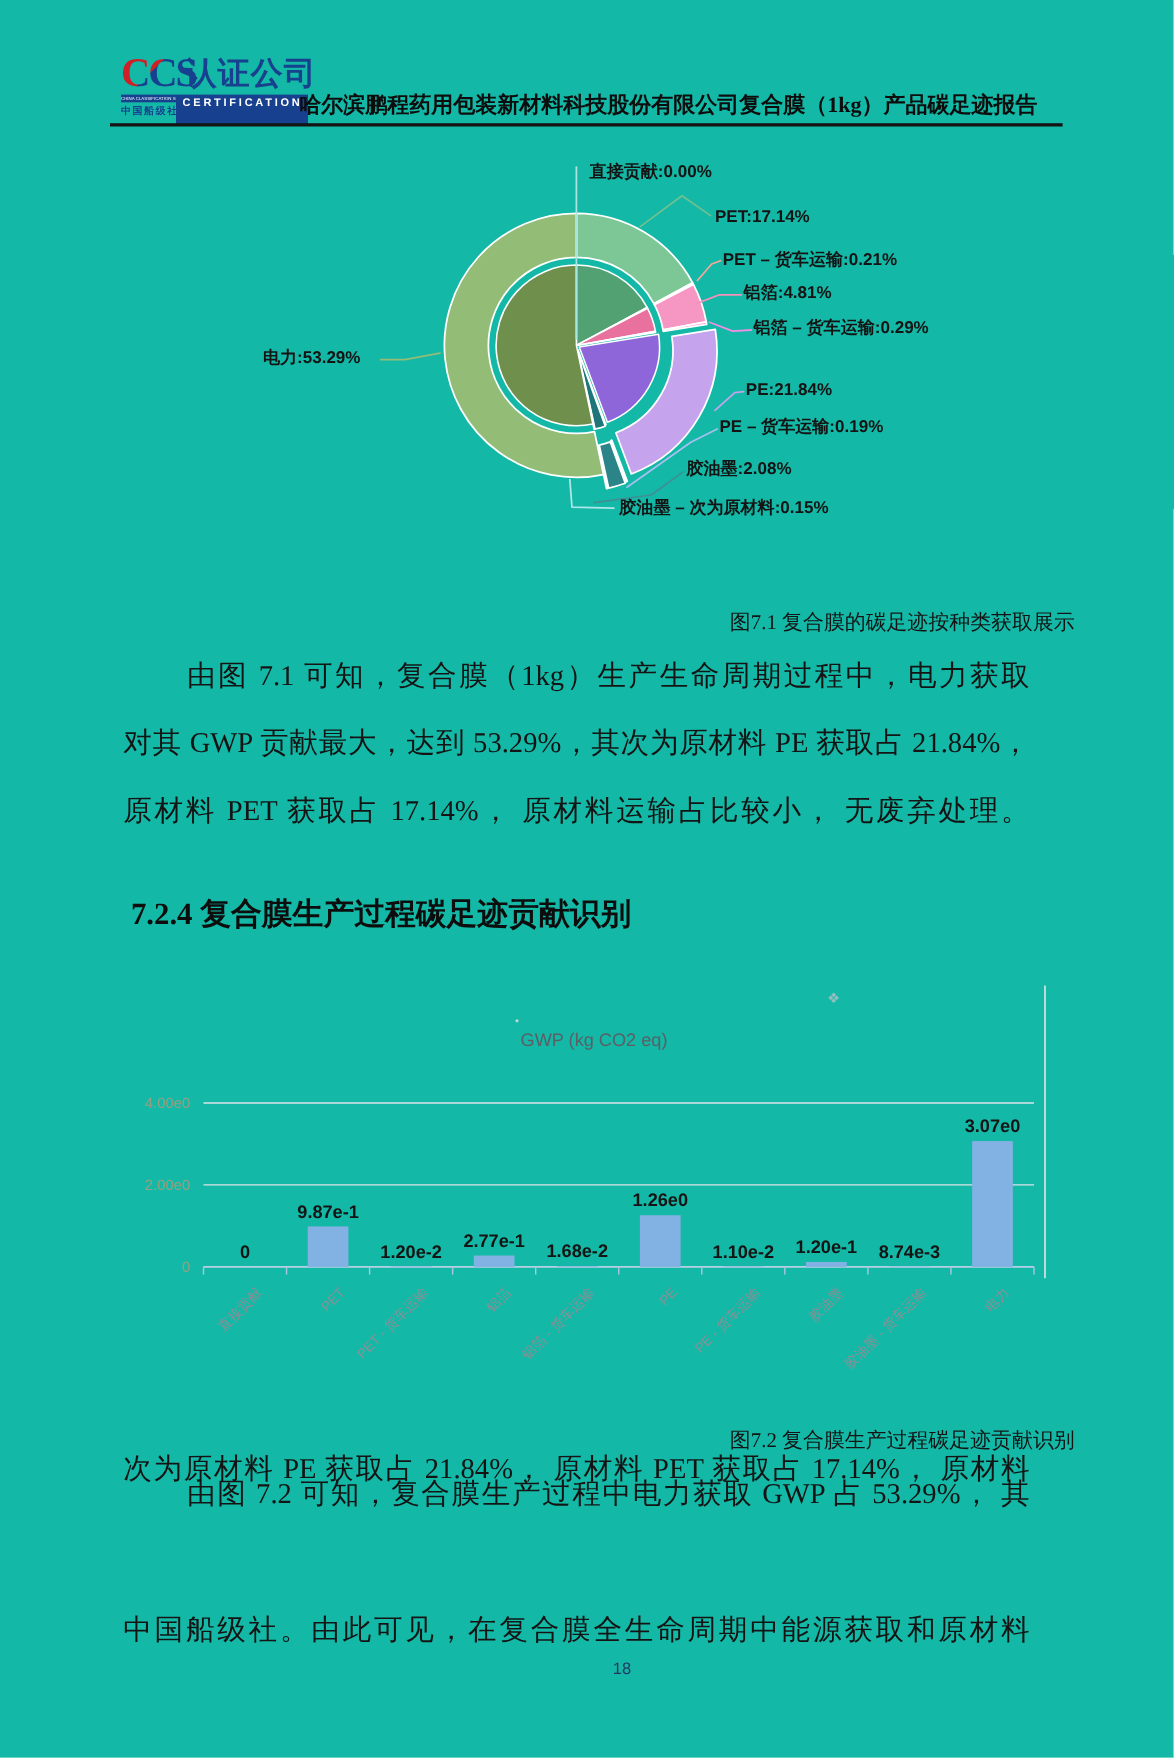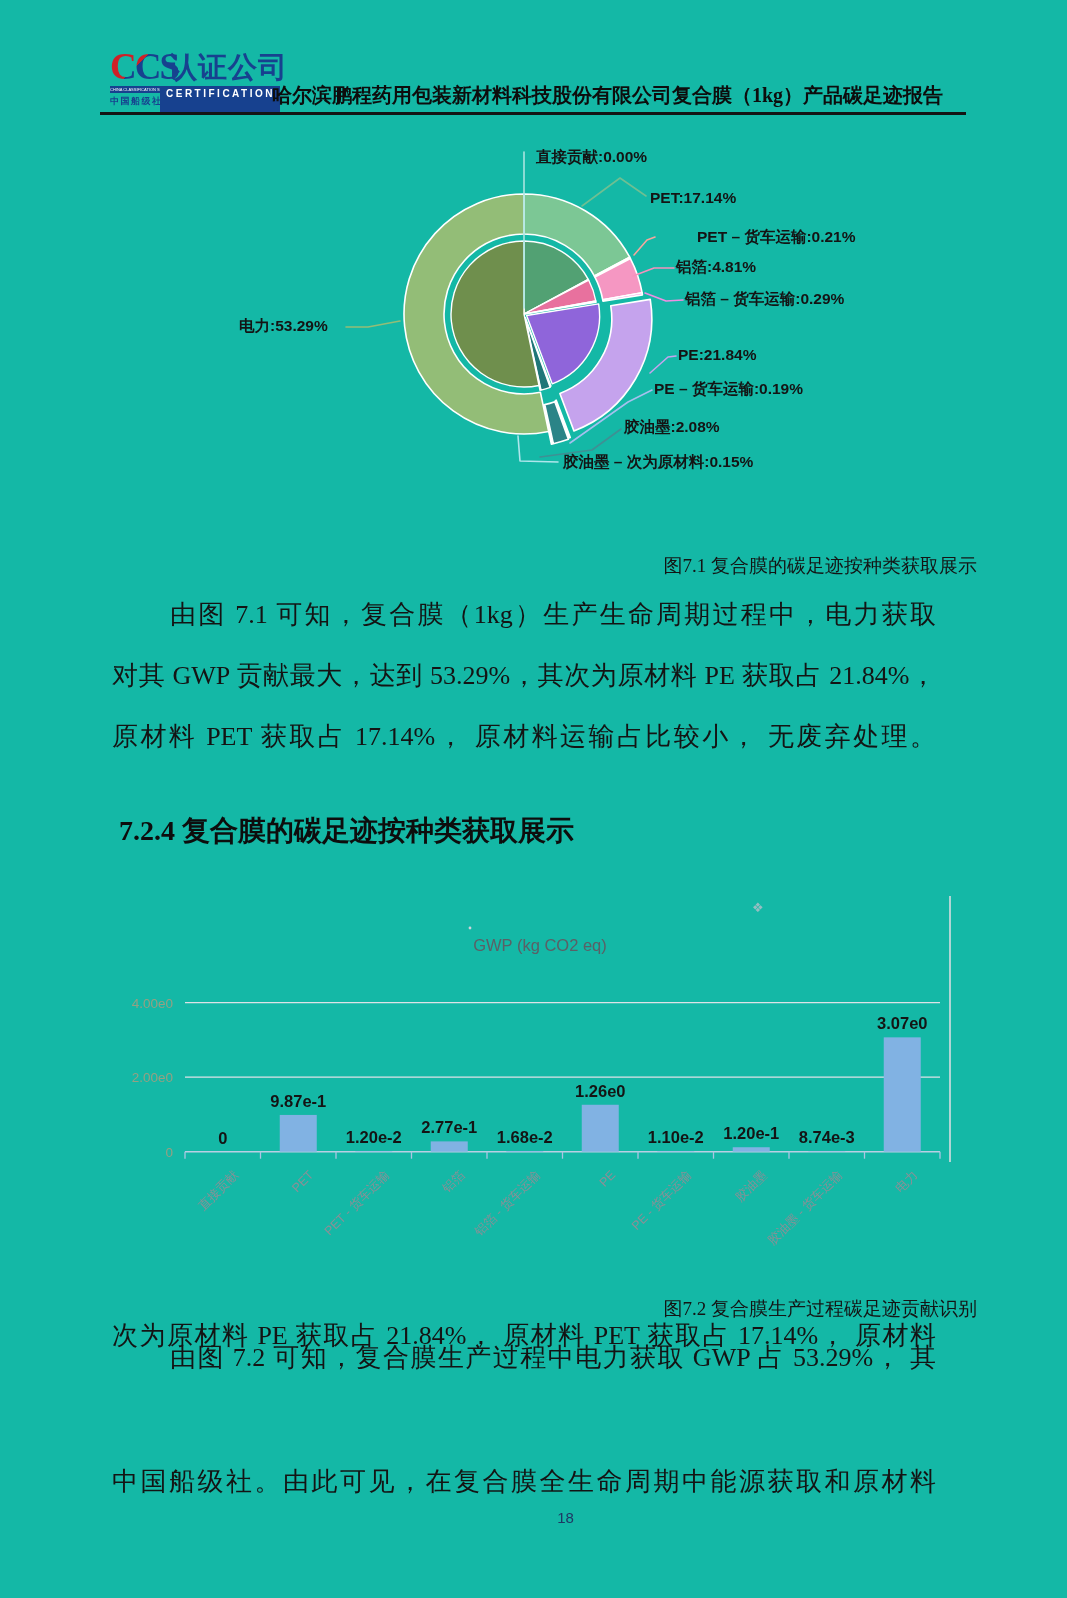--- a/index.html
+++ b/index.html
@@ -107,37 +107,37 @@
       <polyline points="645,293 666,301 683,300" fill="none" stroke="#ee8fe3" stroke-width="1.6" stroke-linecap="round" stroke-linejoin="round"></polyline>
       <polyline points="650,373 668,357 676,356" fill="none" stroke="#c5a4ee" stroke-width="1.6" stroke-linecap="round" stroke-linejoin="round"></polyline>
       <polyline points="570,443 628,402 652,390" fill="none" stroke="#a5c0ee" stroke-width="1.6" stroke-linecap="round" stroke-linejoin="round"></polyline>
       <polyline points="540,457 592,450 621,429" fill="none" stroke="#3f9094" stroke-width="1.6" stroke-linecap="round" stroke-linejoin="round"></polyline>
       <polyline points="518,436 520,461 558,462" fill="none" stroke="#aee6ec" stroke-width="1.6" stroke-linecap="round" stroke-linejoin="round"></polyline>
       <polyline points="400,321 368,327 346,327" fill="none" stroke="#93bd77" stroke-width="1.6" stroke-linecap="round" stroke-linejoin="round"></polyline>
     </svg>
   <div class="abs" id="pie-labels" style="left:0;top:0;width:1067px;height:500px;pointer-events:none;">
       <div class="pie-label" style="left: 536px; top: 148px;">直接贡献:0.00%</div>
       <div class="pie-label" style="left: 650px; top: 189px;">PET:17.14%</div>
-      <div class="pie-label" style="left: 657px; top: 228px; margin-left: 40px;">PET – 货车运输:0.21%</div>
+      <div class="pie-label" style="left: 657px; top: 228px;">PET – 货车运输:0.21%</div>
       <div class="pie-label" style="left: 676px; top: 258px;">铝箔:4.81%</div>
       <div class="pie-label" style="left: 685px; top: 290px;">铝箔 – 货车运输:0.29%</div>
       <div class="pie-label" style="left: 678px; top: 346px;">PE:21.84%</div>
       <div class="pie-label" style="left: 654px; top: 380px;">PE – 货车运输:0.19%</div>
       <div class="pie-label" style="left: 624px; top: 418px;">胶油墨:2.08%</div>
       <div class="pie-label" style="left: 563px; top: 453px;">胶油墨 – 次为原材料:0.15%</div>
       <div class="pie-label" style="left: 239px; top: 317px;">电力:53.29%</div>
     </div>
 
   <div class="abs cap" style="top:541px">图7.1 复合膜的碳足迹按种类获取展示</div>
 
   <div class="abs bodyline indent" style="top:599px">由图 7.1 可知，复合膜（1kg）生产生命周期过程中，电力获取</div>
   <div class="abs bodyline" style="top:660px">对其 GWP 贡献最大，达到 53.29%，其次为原材料 PE 获取占 21.84%，</div>
   <div class="abs bodyline" style="top:721px">原材料 PET 获取占 17.14%， 原材料运输占比较小， 无废弃处理。</div>
 
-  <div class="abs" id="sec-heading">7.2.4 复合膜的碳足迹按种类获取展示</div>
+  <div class="abs" id="sec-heading">7.2.4 复合膜生产过程碳足迹贡献识别</div>
 
   <svg class="abs" id="bar-svg" width="867" height="380" viewBox="100 880 867 380" xmlns="http://www.w3.org/2000/svg">
       <text x="540" y="951" text-anchor="middle" fill="#5a6066" font-family="&quot;Liberation Sans&quot;,sans-serif" font-size="16.5">GWP (kg CO2 eq)</text>
       <text x="752" y="912" fill="#b6c0c9" opacity="0.8" font-family="&quot;Liberation Sans&quot;,sans-serif" font-size="13">❖</text>
       <circle cx="470" cy="928" r="1.4" fill="#cdd4da"></circle>
       <line x1="185" y1="1002.7" x2="940" y2="1002.7" stroke="#dde2e7" stroke-width="1.2"></line>
       <text x="173" y="1007.7" text-anchor="end" fill="#95a083" font-family="&quot;Liberation Sans&quot;,sans-serif" font-size="13.5">4.00e0</text>
       <line x1="185" y1="1077.2" x2="940" y2="1077.2" stroke="#dde2e7" stroke-width="1.2"></line>
       <text x="173" y="1082.2" text-anchor="end" fill="#95a083" font-family="&quot;Liberation Sans&quot;,sans-serif" font-size="13.5">2.00e0</text>
       <text x="173" y="1156.7" text-anchor="end" fill="#95a083" font-family="&quot;Liberation Sans&quot;,sans-serif" font-size="13.5">0</text>

